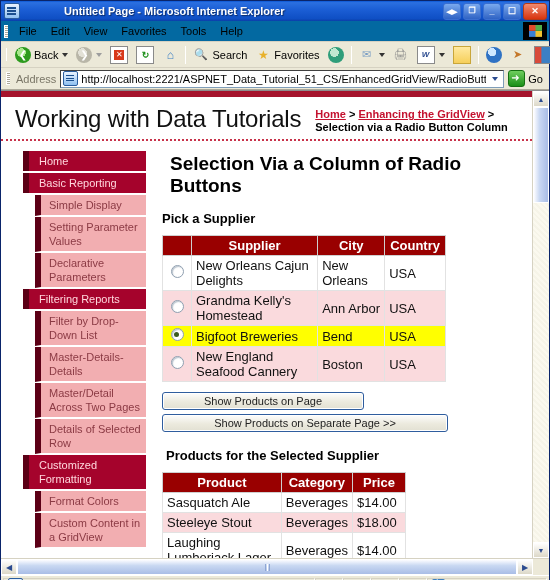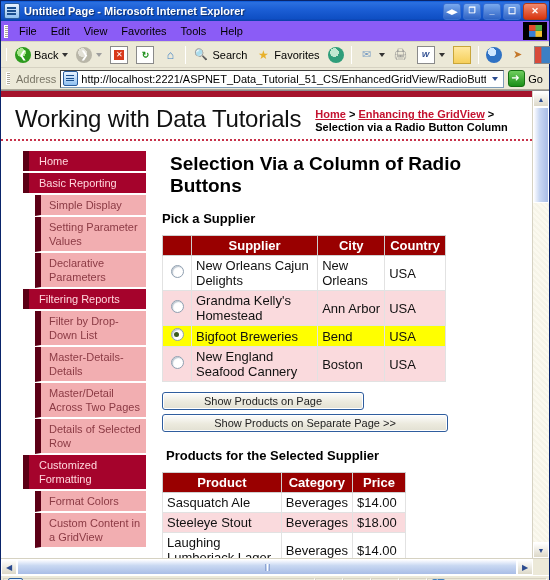--- a/index.html
+++ b/index.html
@@ -17,20 +17,21 @@
     border: 1px solid #0a246a;
   }
 
   
   .titlebar {
     height: 20px;
     background: linear-gradient(180deg,#0a57d6 0%,#2b6fe0 8%,#1c5fd6 40%,#0f4fc4 88%,#0b3fa8 100%);
     display: flex; align-items: center;
     padding: 0 2px 0 3px;
     box-sizing: border-box;
+    gap: 40px;
   }
   .titlebar-icon {
     width: 14px; height: 14px; margin-right: 4px;
     background: linear-gradient(180deg,#eaf3ff,#8fc0f0);
     border: 1px solid #2a5d9e; border-radius: 2px;
     position: relative; flex: none;
   }
   .titlebar-icon:after {
     content: ""; position: absolute; left: 2px; top: 3px;
     width: 9px; height: 2px; background: #1b4f8f;
@@ -50,21 +51,21 @@
     display: flex; align-items: center; justify-content: center;
     line-height: 1;
   }
   .winbtn.close {
     background: linear-gradient(180deg,#f08a70,#d8340f);
     border-color: #b53a17; width: 22px;
   }
 
   
   .menubar {
-    height: 20px; background: #8b5cf6;
+    height: 20px; background: #0369a1;
     display: flex; align-items: center;
     border-bottom: 1px solid #d6d2c2;
     position: relative;
   }
   .gripper {
     width: 3px; height: 13px; margin: 0 4px 0 3px;
     background: repeating-linear-gradient(180deg,#fff 0 1px,#aca899 1px 2px);
     border-left: 1px solid #fff;
   }
   .menu-item {

